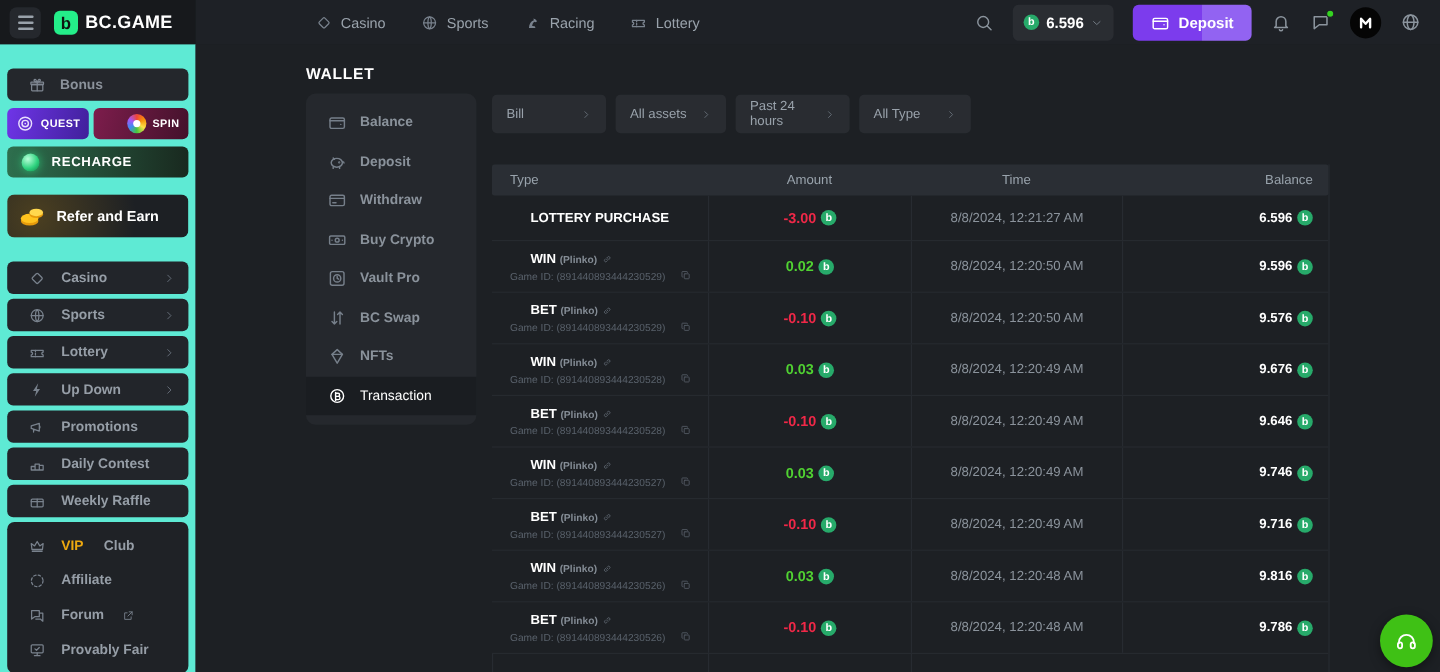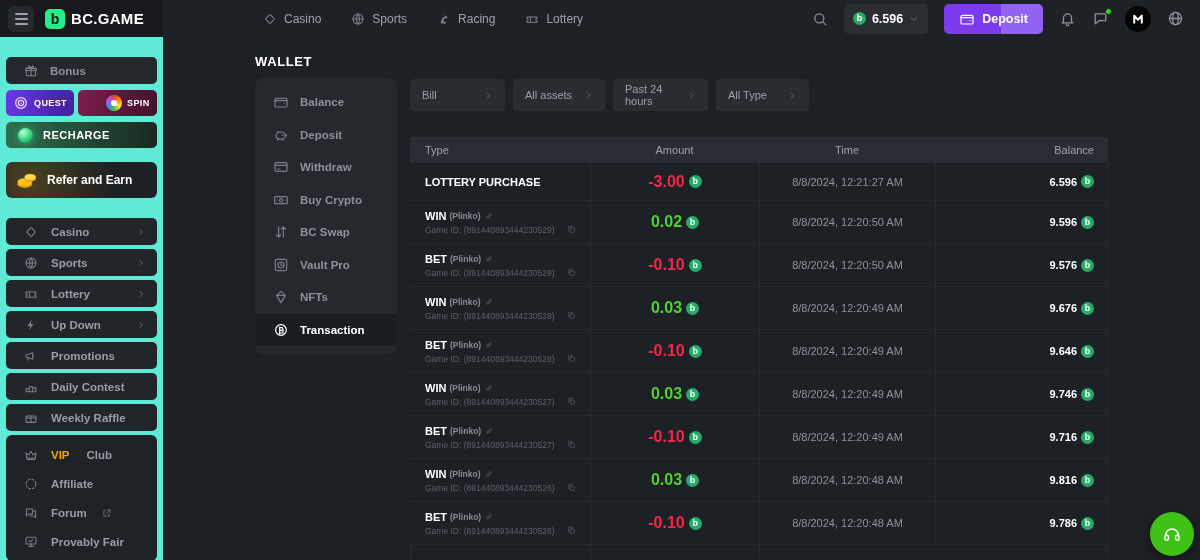--- a/index.html
+++ b/index.html
@@ -58,44 +58,44 @@
   .ext { color:#6b747f; margin-left:2px; }
 
   
   .content { position:relative; flex:1; background:#1d2024; }
   .page-title { position:absolute; left:92px; top:17px; font-size:13px; font-weight:800; letter-spacing:.6px; }
 
   .wallet-panel { position:absolute; left:92px; top:41px; width:142px; background:#25282d; border-radius:8px; padding:8px 0; }
   .wnav-item { height:32.5px; display:flex; align-items:center; gap:11px; padding:0 10px 0 18px; color:#8a929b; font-size:11.5px; font-weight:600; cursor:pointer; white-space:nowrap; }
   .wnav-item .icon { color:#767f8a; }
   .wnav-item.gap { margin-top:12px; }
-  .wnav-item.active { background:#1a1d21; color:#fff; font-weight:700; }
+  .wnav-item.active { background:#1a1d21; color:#fff; font-weight:400; }
   .wnav-item.active .icon { color:#fff; }
 
   .main-col { position:absolute; left:247px; top:42px; width:698px; }
   .filters { display:flex; gap:8px; }
   .chip-filter { height:32px; background:#292c31; border-radius:4px; display:flex; align-items:center; justify-content:space-between; padding:0 12px; font-size:11px; color:#99a2ab; cursor:pointer; }
   .chip-filter:nth-child(1){width:95px} .chip-filter:nth-child(2){width:92px}
   .chip-filter:nth-child(3){width:95px} .chip-filter:nth-child(4){width:93px}
   .chip-filter .chev { color:#6f7882; }
 
   .table { margin-top:26px; border-right:1px solid #272b31; }
   .thead { height:26px; background:#2a2e34; border-radius:2px; display:grid; grid-template-columns:180px 169px 176px 1fr; align-items:center; font-size:11px; color:#99a3ac; }
   .thead .c1 { padding-left:15px; } .thead .c2,.thead .c3 { text-align:center; } .thead .c4 { text-align:right; padding-right:13px; }
 
   .trow { display:grid; grid-template-columns:180px 169px 176px 1fr; align-items:center; min-height:43px; border-bottom:1px solid #262a2f; }
   .trow.single { min-height:38px; }
   .trow > .cell2, .trow > .cell3, .trow > .cell4 { border-left:1px solid #272b31; align-self:stretch; display:flex; align-items:center; }
   .cell1 { padding-left:15px; }
   .type-l1 { display:flex; align-items:center; gap:3px; }
-  .tname { font-size:11px; font-weight:800; color:#fff; }
+  .tname { font-size:11px; font-weight:800; color:#fff;margin-left:17px; }
   .tgame { font-size:8.5px; color:#858d96; font-weight:700; }
   .type-l2 { display:flex; align-items:center; gap:13px; margin-top:3px; font-size:8.5px; color:#59616b; }
   .cell2 { justify-content:center; gap:4px; }
-  .amt { font-size:16px; font-weight:800; }
+  .amt { font-size:12px; font-weight:800; }
   .amt.pos { color:#50d232; } .amt.neg { color:#f12848; }
   .cell3 { justify-content:center; font-size:11px; color:#8b939c; }
   .cell4 { justify-content:flex-end; gap:4px; padding-right:13px; }
   .bal { font-size:11px; font-weight:800; color:#fff; }
 
   .coin { width:13px; height:13px; border-radius:50%; background:#27aa6a; color:#fff; font-size:9px; font-weight:800; display:inline-flex; align-items:center; justify-content:center; flex:none; line-height:1; }
 
   .support-btn { position:absolute; left:987px; top:475px; width:44px; height:44px; border-radius:50%; border:none; background:#3fc115; color:#fff; display:flex; align-items:center; justify-content:center; cursor:pointer; box-shadow:0 3px 10px rgba(0,0,0,.4); }
 
   .icon { display:inline-flex; flex:none; }
@@ -430,34 +430,34 @@
                 <rect x="2.5" y="7" width="19" height="10.5" rx="1.5"></rect>
                 <circle cx="12" cy="12.2" r="2.4"></circle>
                 <path d="M5.5 12.2h.01M18.5 12.2h.01"></path>
               </svg>
             </span>
             <span>Buy Crypto</span>
           </div>
           <div class="wnav-item">
             <span class="icon i16">
               <svg viewBox="0 0 24 24" fill="none" stroke="currentColor" stroke-width="1.8" stroke-linecap="round" stroke-linejoin="round">
-                <path d="M8.5 4.5v15M8.5 19.5 5.5 16.5M8.5 19.5l3-3M15.5 19.5v-15M15.5 4.5l-3 3M15.5 4.5l3 3"></path>
-              </svg>
-            </span>
-            <span>BC Swap</span>
-          </div>
-          <div class="wnav-item">
-            <span class="icon i16">
-              <svg viewBox="0 0 24 24" fill="none" stroke="currentColor" stroke-width="1.8" stroke-linecap="round" stroke-linejoin="round">
                 <rect x="3.5" y="3.5" width="17" height="17" rx="2.5"></rect>
                 <circle cx="12" cy="12" r="4.5"></circle>
                 <path d="M12 9.5V12l1.8 1"></path>
               </svg>
             </span>
             <span>Vault Pro</span>
+          </div>
+          <div class="wnav-item">
+            <span class="icon i16">
+              <svg viewBox="0 0 24 24" fill="none" stroke="currentColor" stroke-width="1.8" stroke-linecap="round" stroke-linejoin="round">
+                <path d="M8.5 4.5v15M8.5 19.5 5.5 16.5M8.5 19.5l3-3M15.5 19.5v-15M15.5 4.5l-3 3M15.5 4.5l3 3"></path>
+              </svg>
+            </span>
+            <span>BC Swap</span>
           </div>
           <div class="wnav-item">
             <span class="icon i16">
               <svg viewBox="0 0 24 24" fill="none" stroke="currentColor" stroke-width="1.8" stroke-linecap="round" stroke-linejoin="round">
                 <path d="M12 3.5 18.5 9.5 12 20.5 5.5 9.5z"></path>
                 <path d="M5.5 9.5h13"></path>
               </svg>
             </span>
             <span>NFTs</span>
           </div>

